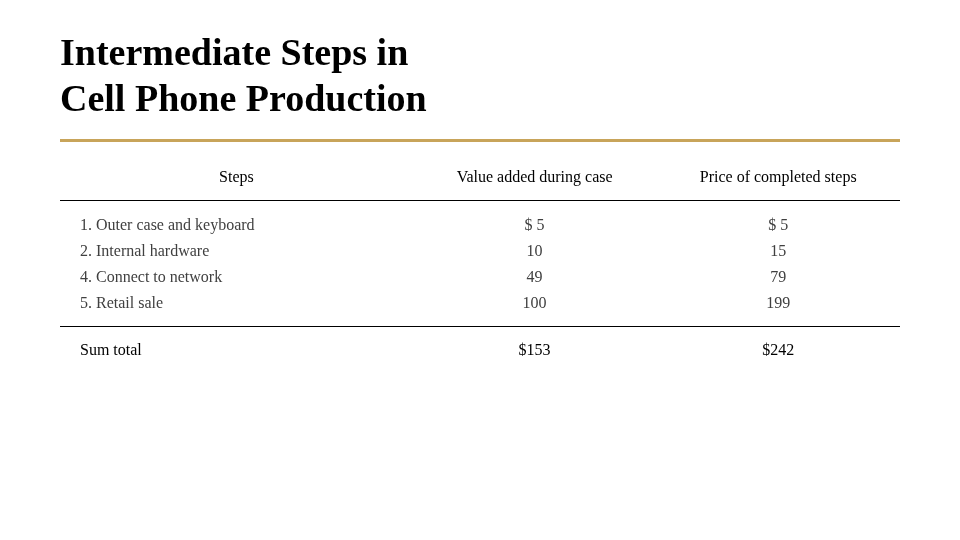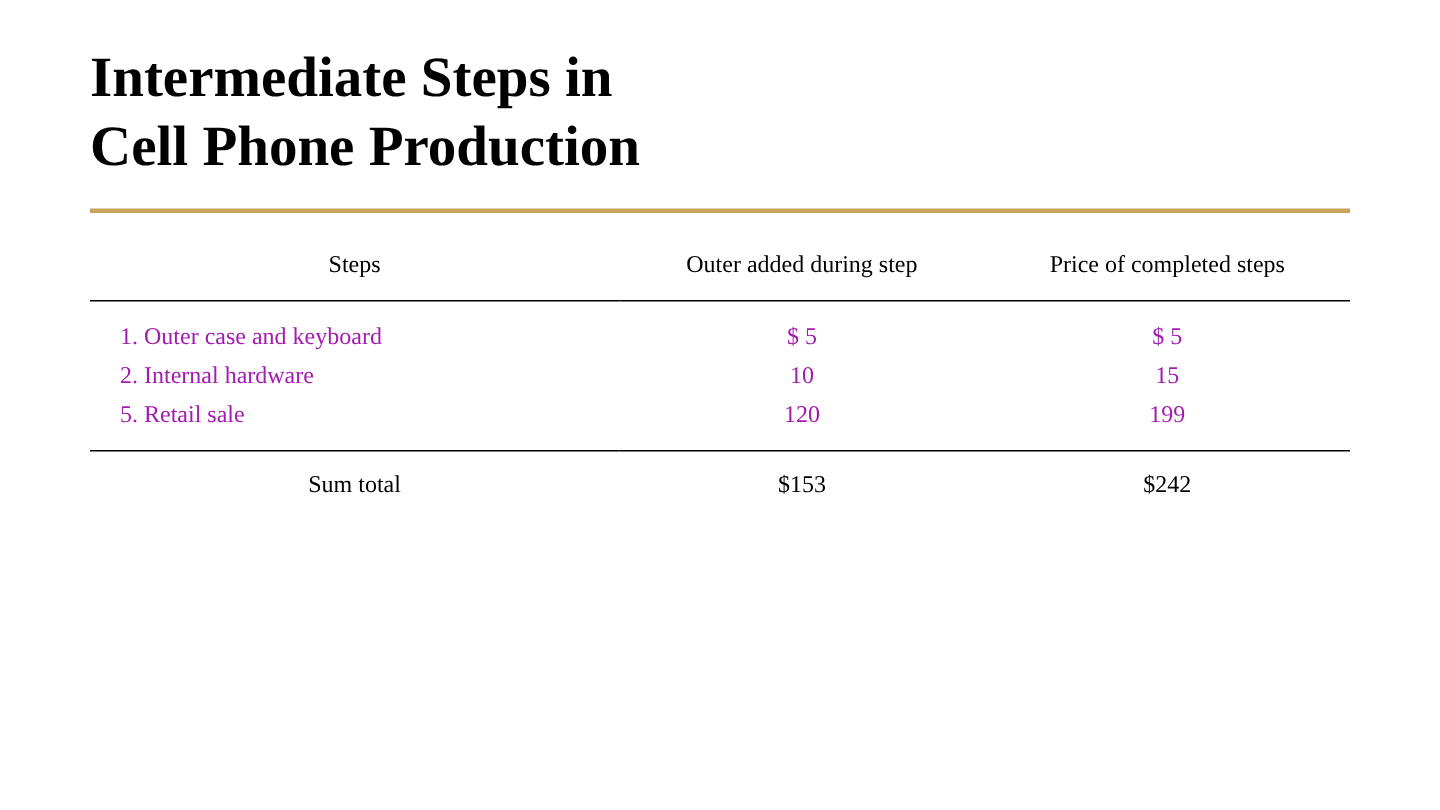--- a/index.html
+++ b/index.html
@@ -81,21 +81,21 @@
 
     .divider-row td {
       border-top: 1.5px solid #000;
       padding: 0;
       height: 1px;
     }
 
     .data-row td {
       padding: 4px 20px;
       font-size: 16px;
-      color: #a21caf;
+      color: #404040;
       font-family: Georgia, serif;
       vertical-align: top;
     }
 
     .data-row td.steps-cell {
       text-align: left;
     }
 
     .data-row td.value-cell {
       text-align: center;
@@ -121,21 +121,21 @@
 
     .sum-row td {
       padding: 14px 20px 8px 20px;
       font-size: 16px;
       font-weight: normal;
       color: #000;
       font-family: Georgia, serif;
     }
 
     .sum-row td.steps-cell {
-      text-align: center;
+      text-align: left;
     }
 
     .sum-row td.value-cell {
       text-align: center;
     }
 
     .sum-row td.price-cell {
       text-align: center;
     }
   </style>
@@ -151,41 +151,46 @@
     </h1>
   </div>
 
   <div class="title-divider"></div>
 
   <div class="table-section">
     <table>
       <thead>
         <tr class="header-row">
           <th class="steps-col">Steps</th>
-          <th class="value-col">Outer added during step</th>
+          <th class="value-col">Value added during case</th>
           <th class="price-col">Price of completed steps</th>
         </tr>
         <tr class="divider-row">
           <td colspan="3"></td>
         </tr>
       </thead>
       <tbody>
         <tr class="data-row first-data-row">
           <td class="steps-cell">1. Outer case and keyboard</td>
           <td class="value-cell">$ 5</td>
           <td class="price-cell">$ 5</td>
         </tr>
         <tr class="data-row">
           <td class="steps-cell">2. Internal hardware</td>
           <td class="value-cell">10</td>
           <td class="price-cell">15</td>
         </tr>
+        <tr class="data-row">
+          <td class="steps-cell">4. Connect to network</td>
+          <td class="value-cell">49</td>
+          <td class="price-cell">79</td>
+        </tr>
         <tr class="data-row last-data-row">
           <td class="steps-cell">5. Retail sale</td>
-          <td class="value-cell">120</td>
+          <td class="value-cell">100</td>
           <td class="price-cell">199</td>
         </tr>
         <tr class="sum-divider-row">
           <td colspan="3"></td>
         </tr>
         <tr class="sum-row">
           <td class="steps-cell">Sum total</td>
           <td class="value-cell">$153</td>
           <td class="price-cell">$242</td>
         </tr>

